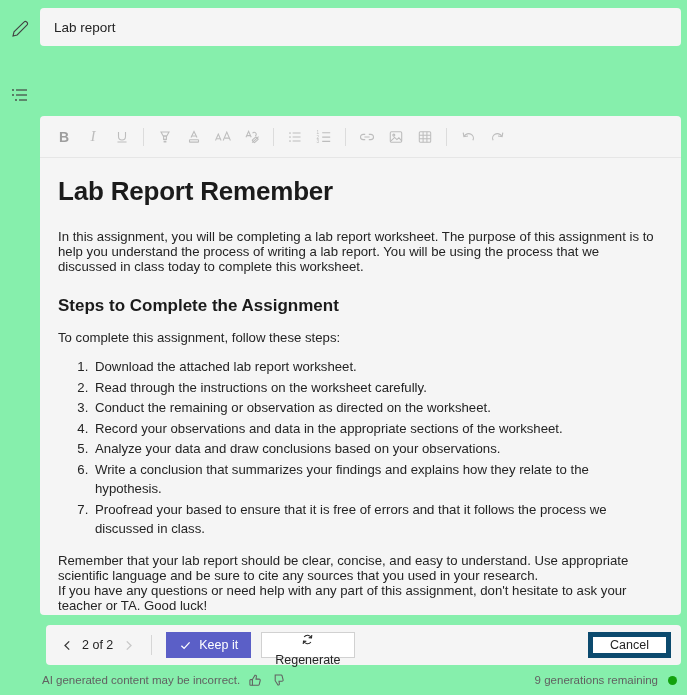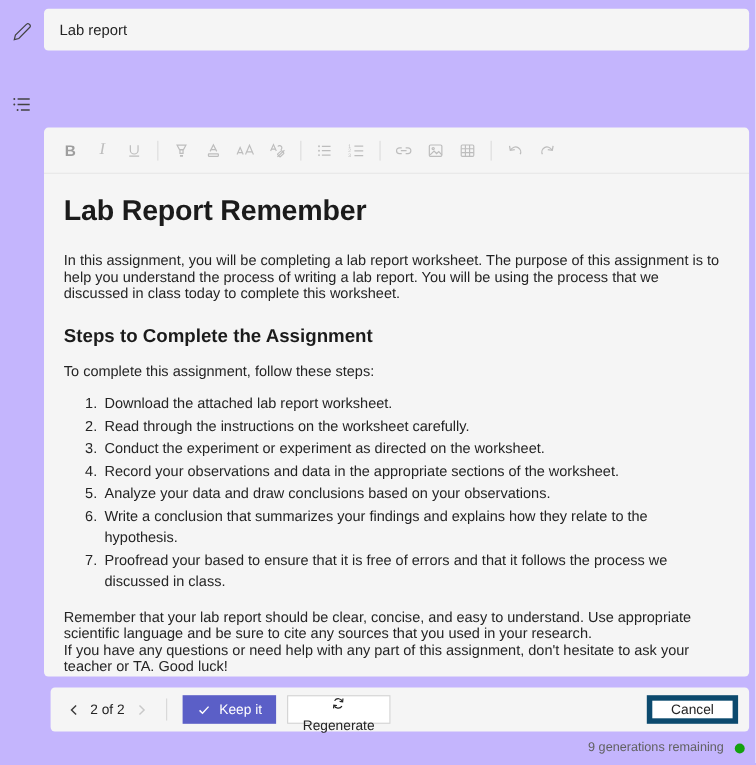--- a/index.html
+++ b/index.html
@@ -6,21 +6,21 @@
   html, body {
     width: 687px; height: 695px;
     background: #ffffff;
     font-family: "Liberation Sans", sans-serif;
     overflow: hidden;
   }
   .app {
     width: 687px; height: 695px;
     display: flex;
     flex-direction: column;
-    background: #c4b5fd;
+    background: #86efac;
   }
 
   
   .top-row {
     display: flex;
     align-items: flex-start;
     padding: 8px 0 0 0;
   }
   .rail {
     width: 40px;
@@ -362,21 +362,21 @@
       </div>
 
       <div class="doc">
         <h1>Lab Report Remember</h1>
         <p>In this assignment, you will be completing a lab report worksheet. The purpose of this assignment is to help you understand the process of writing a lab report. You will be using the process that we discussed in class today to complete this worksheet.</p>
         <h2>Steps to Complete the Assignment</h2>
         <p>To complete this assignment, follow these steps:</p>
         <ol>
           <li>Download the attached lab report worksheet.</li>
           <li>Read through the instructions on the worksheet carefully.</li>
-          <li>Conduct the experiment or experiment as directed on the worksheet.</li>
+          <li>Conduct the remaining or observation as directed on the worksheet.</li>
           <li>Record your observations and data in the appropriate sections of the worksheet.</li>
           <li>Analyze your data and draw conclusions based on your observations.</li>
           <li>Write a conclusion that summarizes your findings and explains how they relate to the hypothesis.</li>
           <li>Proofread your based to ensure that it is free of errors and that it follows the process we discussed in class.</li>
         </ol>
         <p>Remember that your lab report should be clear, concise, and easy to understand. Use appropriate scientific language and be sure to cite any sources that you used in your research.</p>
         <p>If you have any questions or need help with any part of this assignment, don't hesitate to ask your teacher or TA. Good luck!</p>
       </div>
 
     </div>
@@ -418,19 +418,33 @@
       </span>
       <span>Regenerate</span>
     </button>
 
     <button class="btn btn-cancel">
       <span>Cancel</span>
     </button>
   </div>
 
   <div class="footer">
+    <div class="footer-left">
+      <span>AI generated content may be incorrect.</span>
+      <span class="fb-icon">
+        <svg width="14" height="14" viewBox="0 0 14 14" fill="none" stroke="currentColor" stroke-width="1.05">
+          <path d="M4.4 12.3V6.6l2.6-4.3c.8-.3 1.5.3 1.4 1.2L8 6.1h3.1c.8 0 1.3.7 1.1 1.4l-1 4c-.1.5-.6.8-1.1.8H4.4z"></path>
+          <path d="M4.4 6.6H2.6c-.4 0-.7.3-.7.7v4.3c0 .4.3.7.7.7h1.8"></path>
+        </svg>
+      </span>
+      <span class="fb-icon">
+        <svg width="14" height="14" viewBox="0 0 14 14" fill="none" stroke="currentColor" stroke-width="1.05">
+          <path d="M4.2 2h5.9c.5 0 .9.3 1 .8l1 4c.2.7-.3 1.4-1.1 1.4H8l.4 2.6c.1.9-.6 1.5-1.4 1.2L4.2 7.7V2z"></path>
+        </svg>
+      </span>
+    </div>
     <div class="footer-right">
       <span>9 generations remaining</span>
       <span class="status-dot"></span>
     </div>
   </div>
 
 </div>
 
 </body></html>

